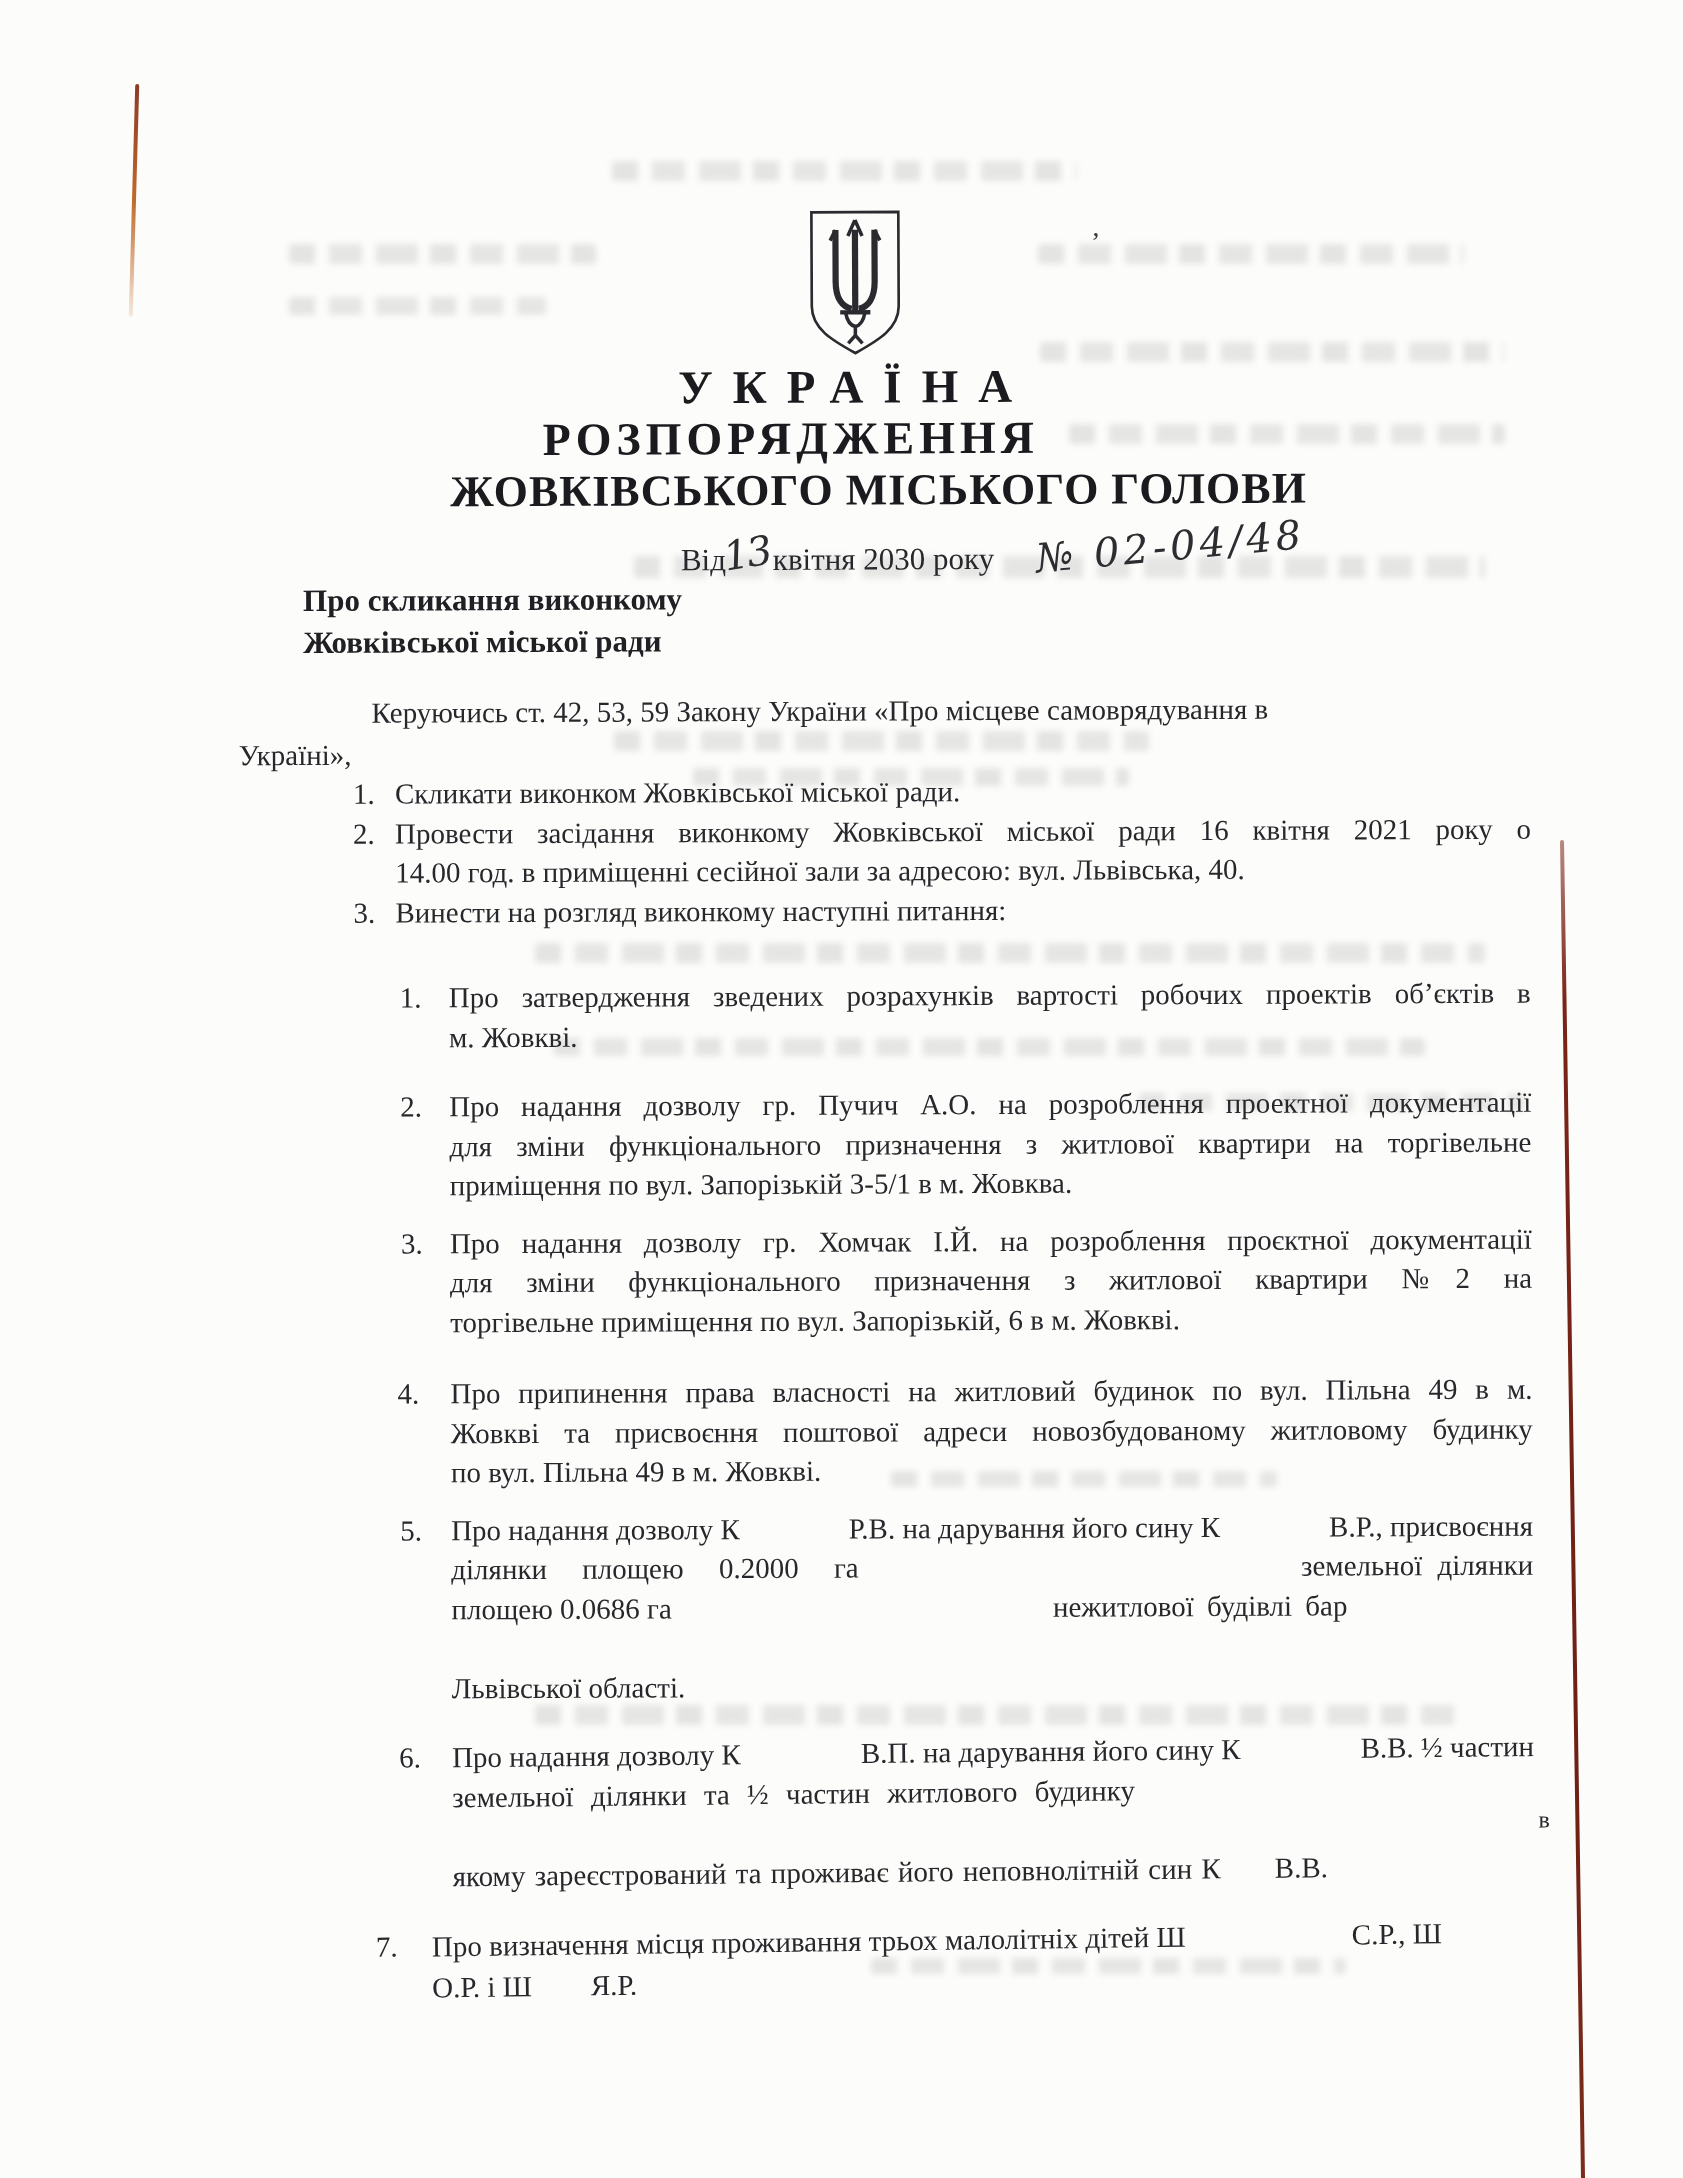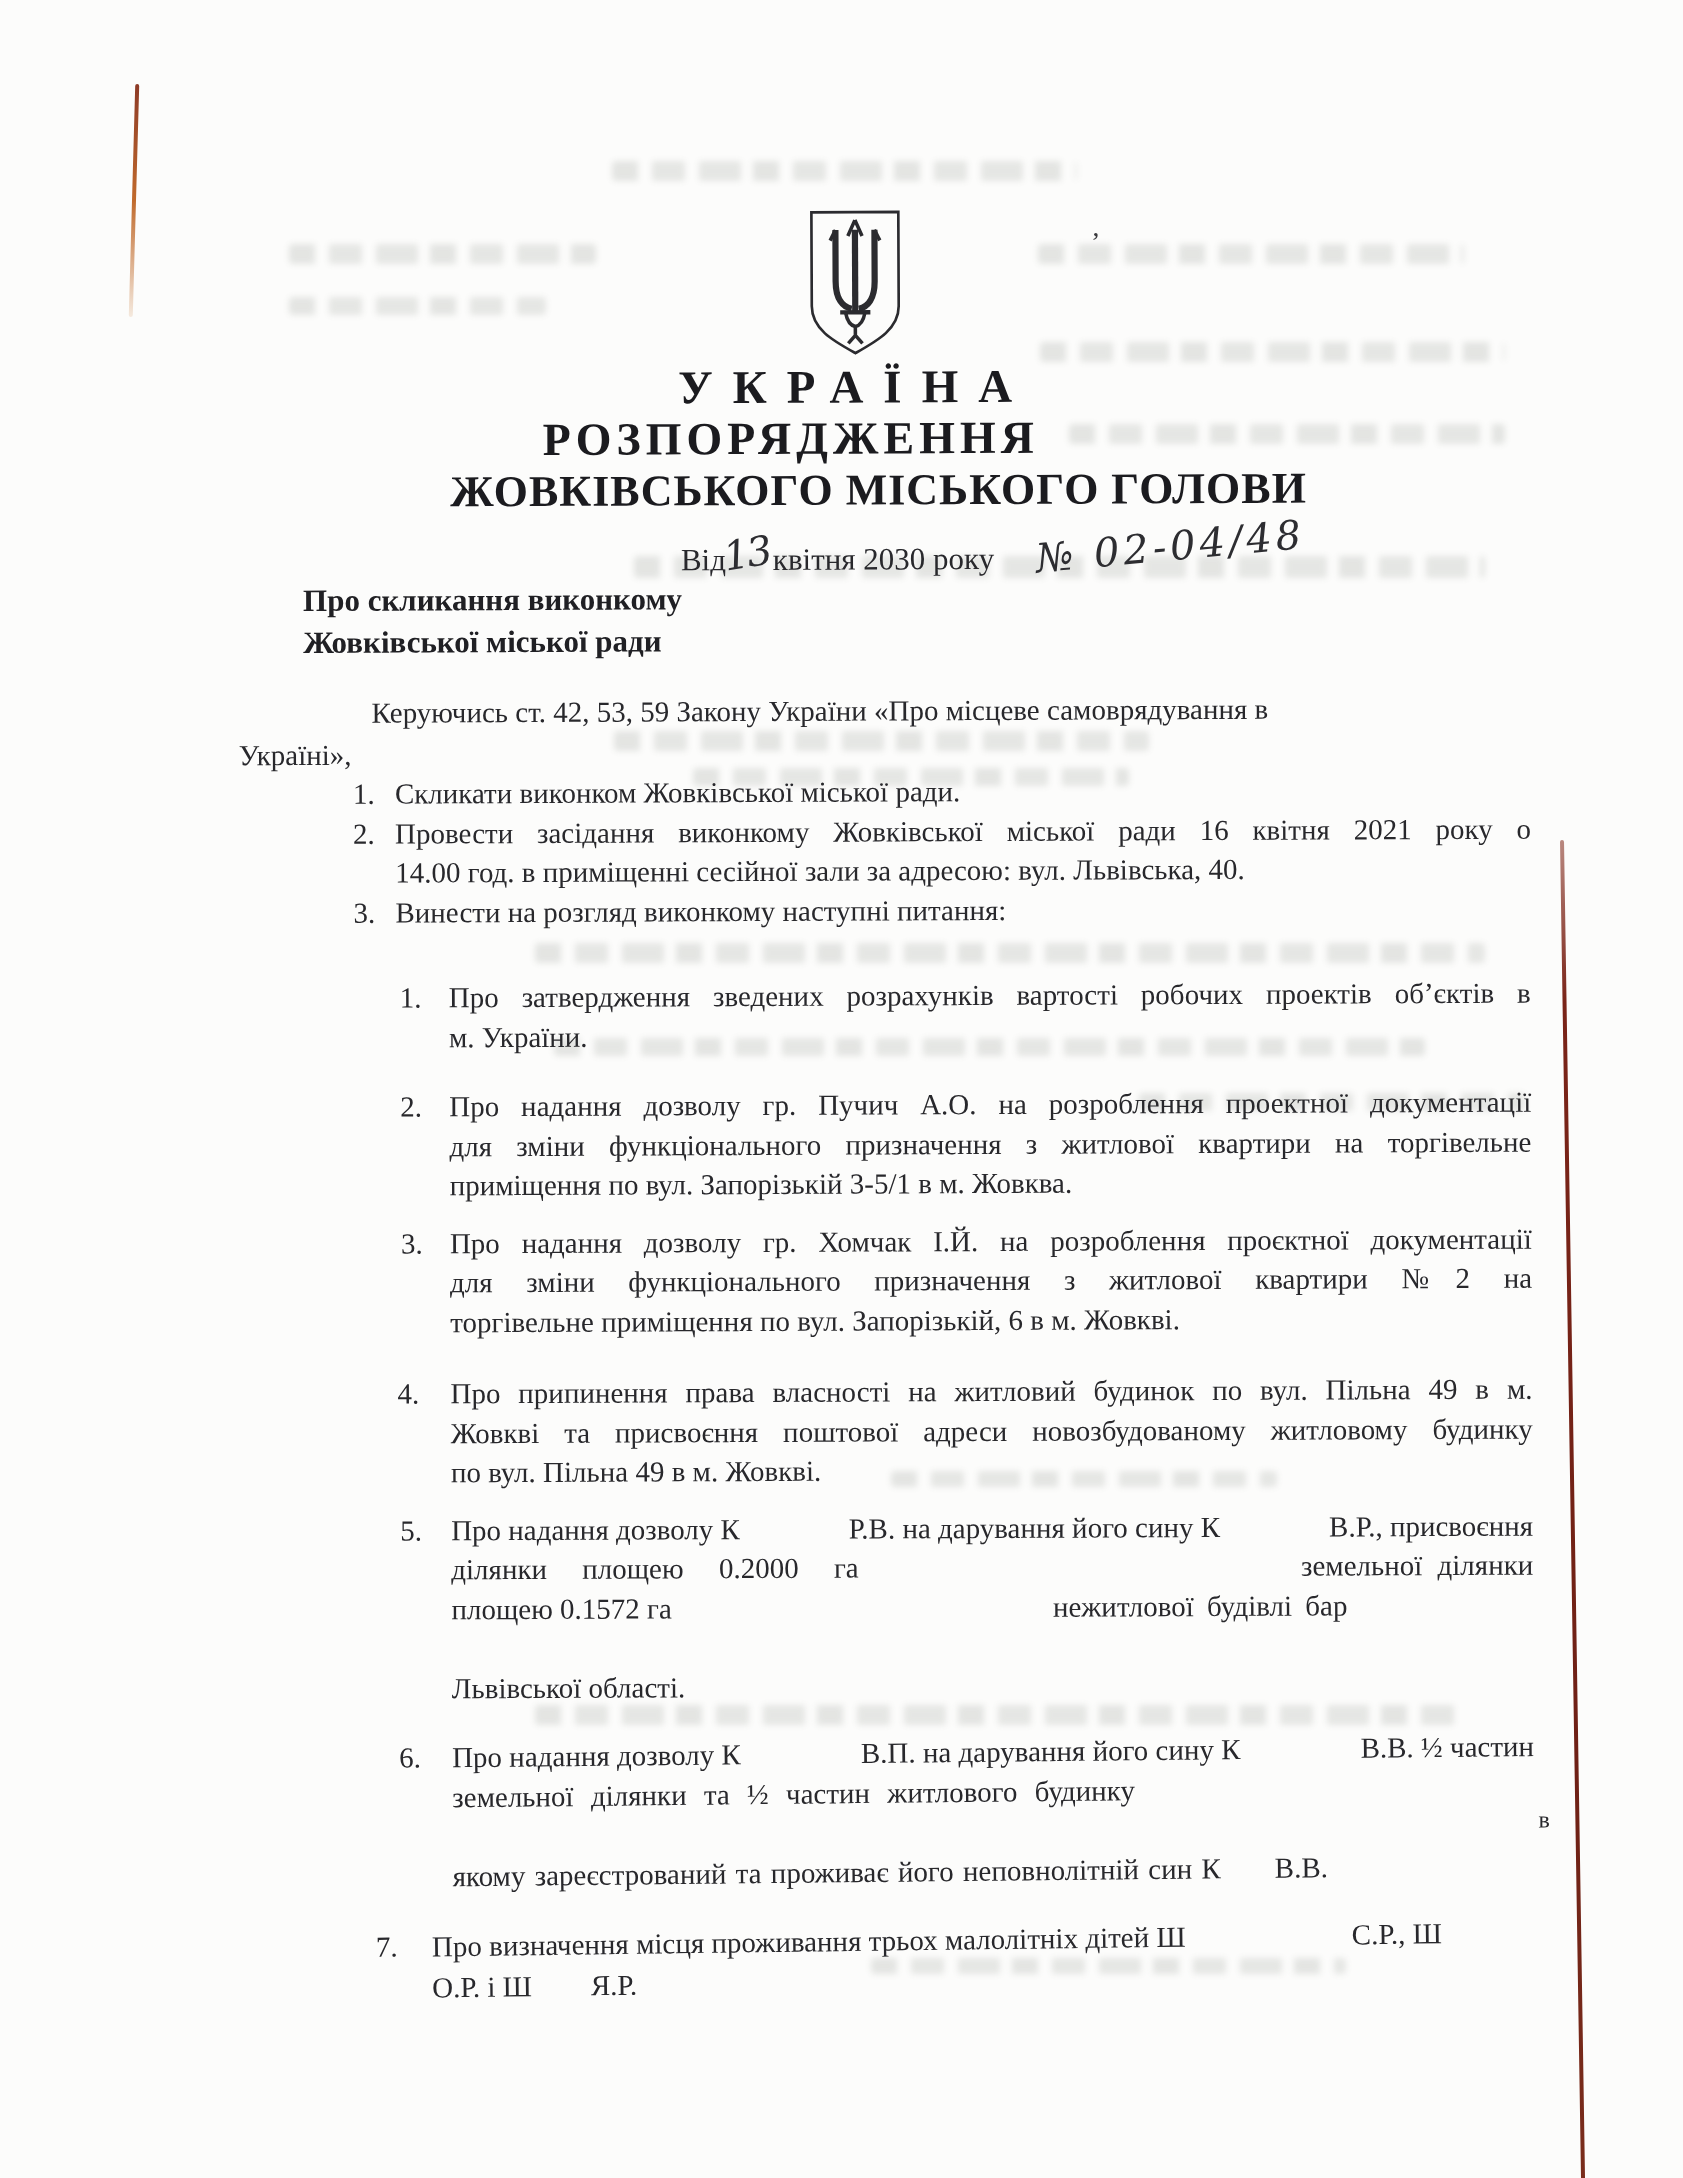--- a/index.html
+++ b/index.html
@@ -118,21 +118,21 @@
 
     <div class="abs num" style="left:352px; top:814px;">2.</div>
     <div class="abs t jline" style="left:394px; top:814px; width:1136px;">Провести засідання виконкому Жовківської міської ради 16 квітня 2021 року о</div>
     <div class="abs t" style="left:394px; top:853px;">14.00 год. в приміщенні сесійної зали за адресою: вул. Львівська, 40.</div>
 
     <div class="abs num" style="left:352px; top:893px;">3.</div>
     <div class="abs t" style="left:394px; top:893px;">Винести на розгляд виконкому наступні питання:</div>
 
     <div class="abs num" style="left:398px; top:978px;">1.</div>
     <div class="abs t jline" style="left:447px; top:978px; width:1082px;">Про затвердження зведених розрахунків вартості робочих проектів об’єктів в</div>
-    <div class="abs t" style="left:447px; top:1018px;">м. України.</div>
+    <div class="abs t" style="left:447px; top:1018px;">м. Жовкві.</div>
 
     <div class="abs num" style="left:398px; top:1087px;">2.</div>
     <div class="abs t jline" style="left:447px; top:1087px; width:1082px;">Про надання дозволу гр. Пучич А.О. на розроблення проектної документації</div>
     <div class="abs t jline" style="left:447px; top:1127px; width:1082px;">для зміни функціонального призначення з житлової квартири на торгівельне</div>
     <div class="abs t" style="left:447px; top:1166px;">приміщення по вул. Запорізькій 3-5/1 в м. Жовква.</div>
 
     <div class="abs num" style="left:398px; top:1224px;">3.</div>
     <div class="abs t jline" style="left:447px; top:1224px; width:1082px;">Про надання дозволу гр. Хомчак І.Й. на розроблення проєктної документації</div>
     <div class="abs t jline" style="left:447px; top:1263px; width:1082px;">для зміни функціонального призначення з житлової квартири №2 на</div>
     <div class="abs t" style="left:447px; top:1303px;">торгівельне приміщення по вул. Запорізькій, 6 в м. Жовкві.</div>
@@ -146,21 +146,21 @@
     <div class="abs t flexline" style="left:447px; top:1511px; width:1082px;">
       <span>Про надання дозволу К</span>
       <span>Р.В. на дарування його сину К</span>
       <span>В.Р., присвоєння</span>
     </div>
     <div class="abs t flexline" style="left:447px; top:1550px; width:1082px;">
       <span class="ws28">ділянки площею 0.2000 га</span>
       <span class="ws8">земельної ділянки</span>
     </div>
     <div class="abs t flexline" style="left:447px; top:1590px; width:1082px; padding-right:186px; box-sizing:border-box;">
-      <span>площею 0.1572 га</span>
+      <span>площею 0.0686 га</span>
       <span class="ws6">нежитлової будівлі бар</span>
     </div>
     <div class="abs t" style="left:447px; top:1669px;">Львівської області.</div>
 
     <div class="abs num tilt6" style="left:394px; top:1738px;">6.</div>
     <div class="abs t flexline tilt6" style="left:447px; top:1738px; width:1082px;">
       <span>Про надання дозволу К</span>
       <span>В.П. на дарування його сину К</span>
       <span>В.В. ½ частин</span>
     </div>

